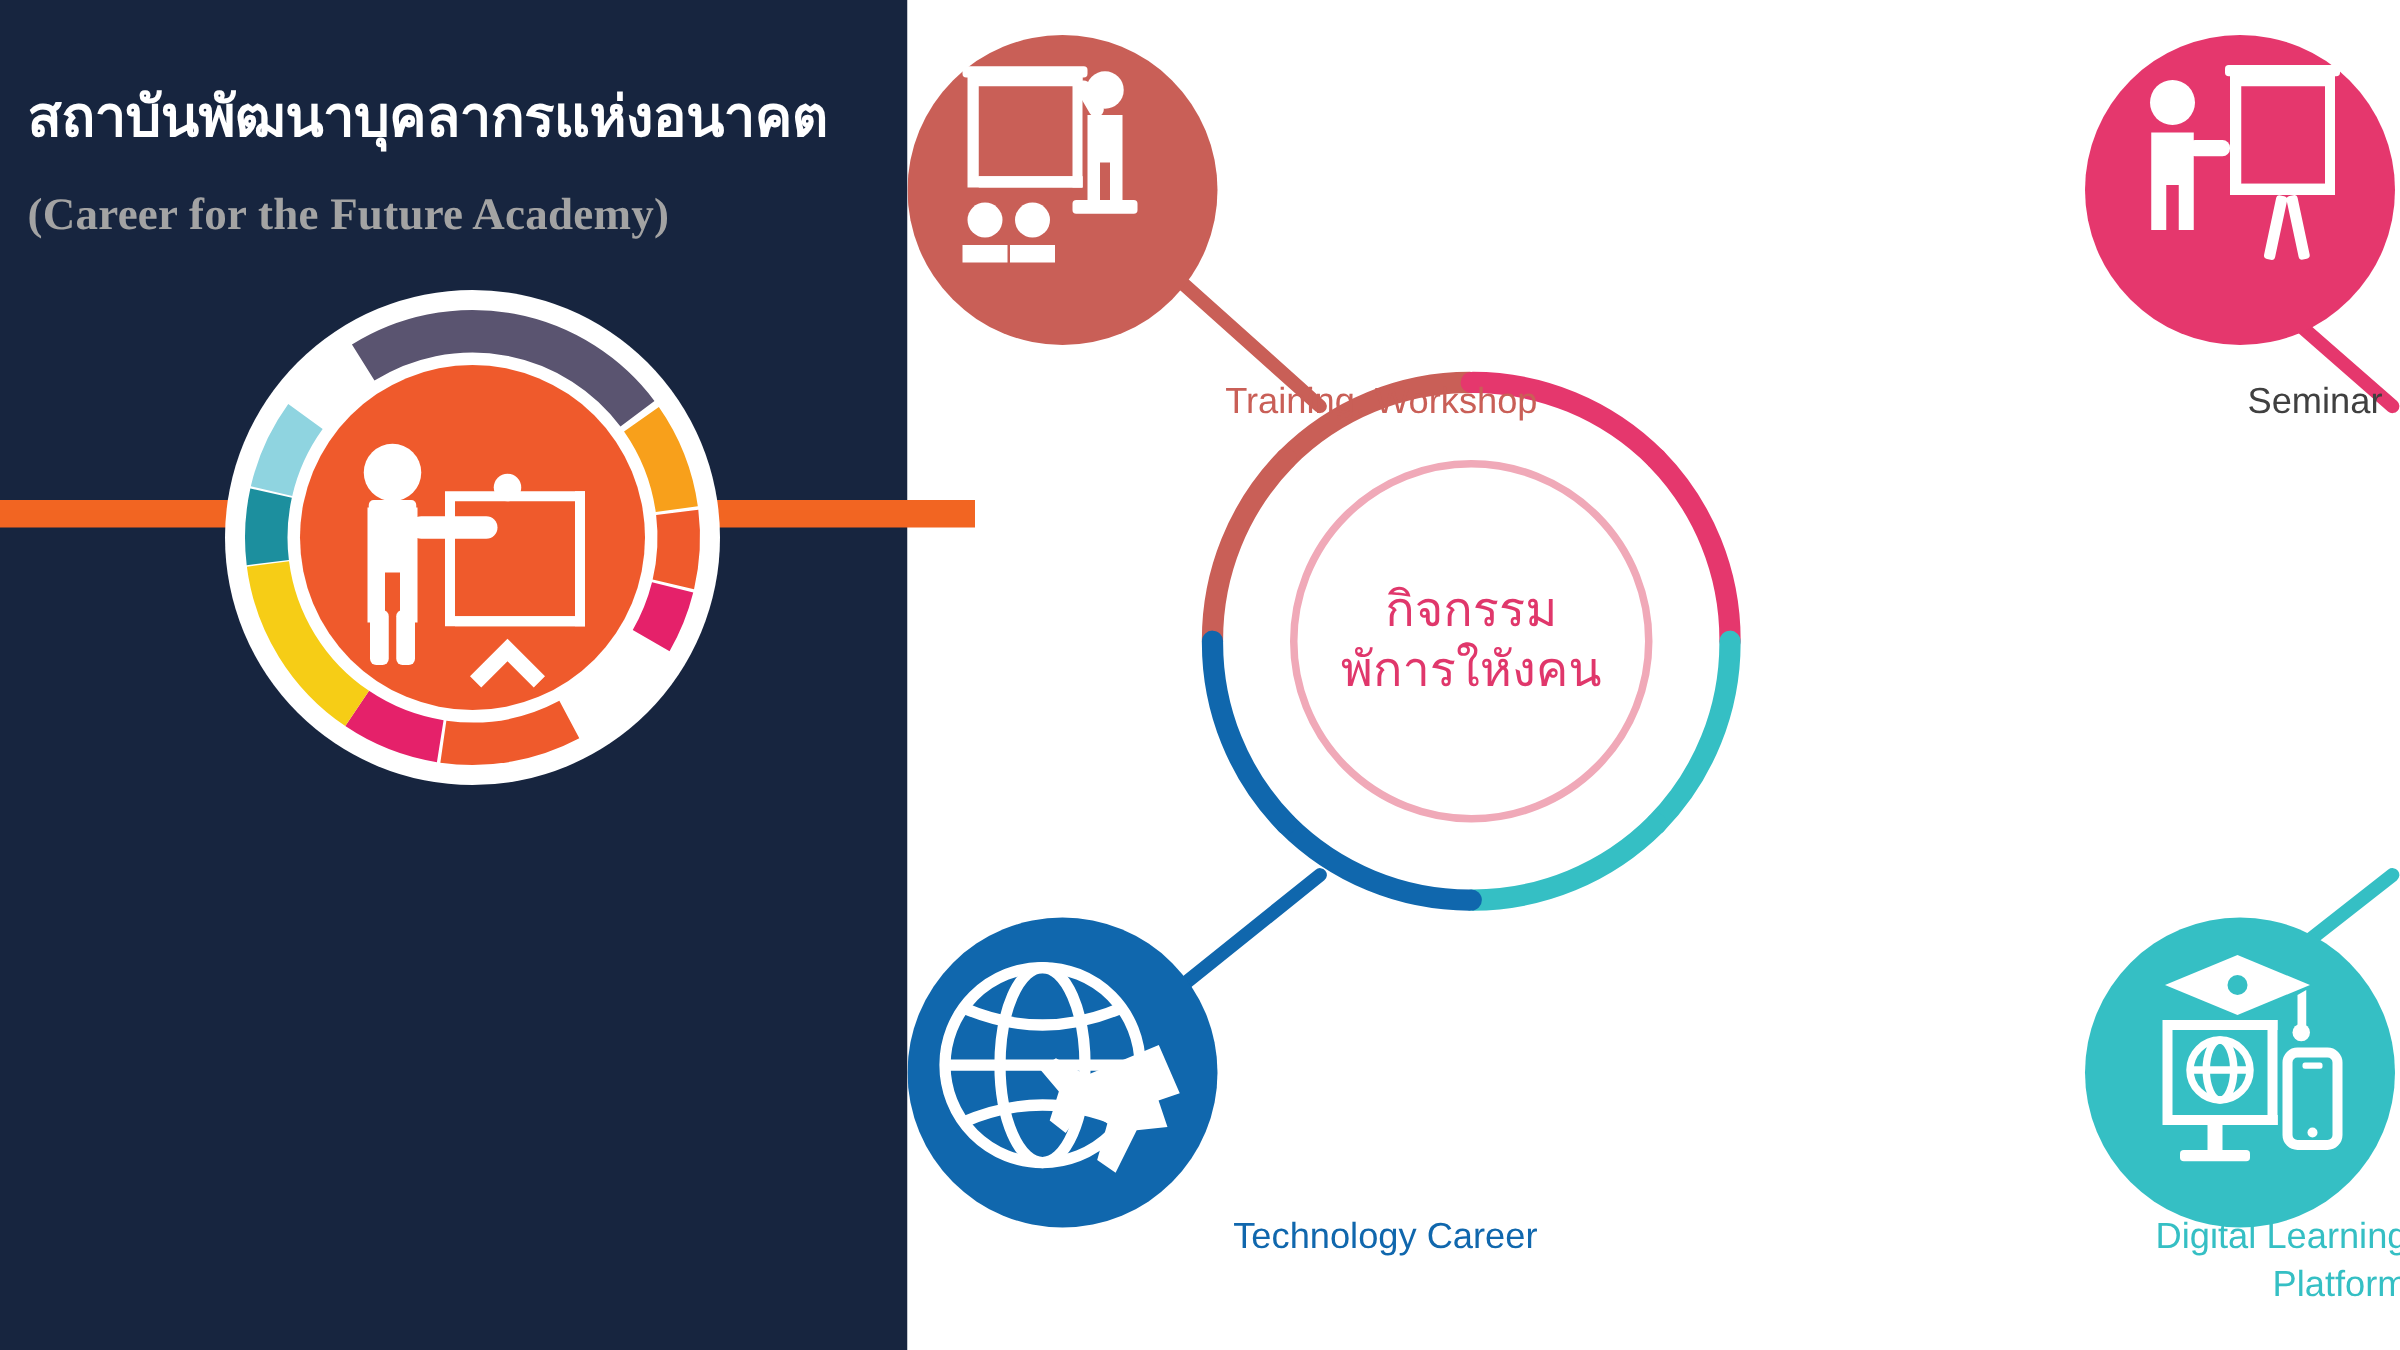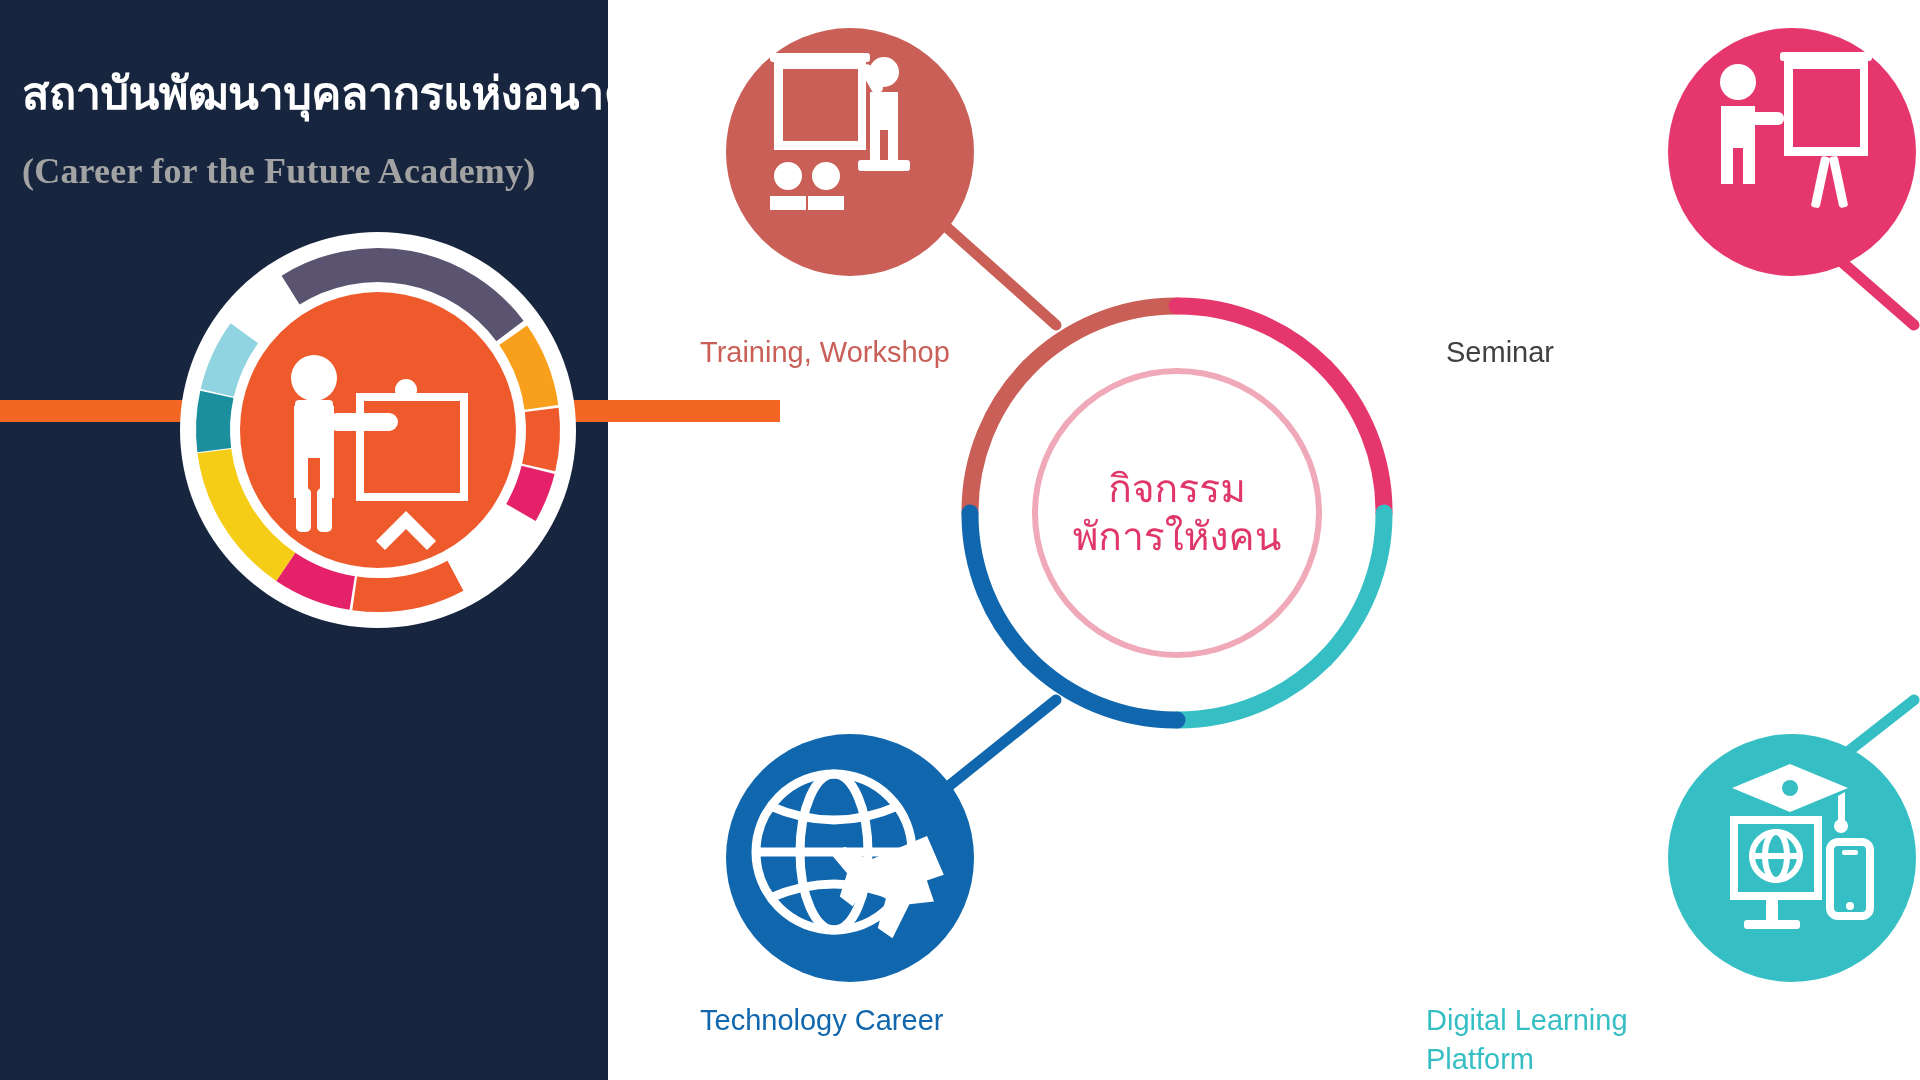--- a/index.html
+++ b/index.html
@@ -6,21 +6,21 @@
   html,body { width:1920px; height:1080px; overflow:hidden; }
   body {
     font-family:"Liberation Sans", sans-serif;
     background:#ffffff;
     position:relative;
   }
 
   
   #left-panel{
     position:absolute; left:0; top:0;
-    width:608px; height:1080px;
+    width:726px; height:1080px;
     background:#17253f;
   }
   #panel-title{
     position:absolute; left:22px; top:70px;
     width:690px;
     color:#ffffff;
     font-family:"DejaVu Sans", sans-serif;
     font-size:45px;
     font-weight:bold;
     letter-spacing:-0.5px;
@@ -75,24 +75,23 @@
     text-align:center;
     pointer-events:none;
   }
   #center-text div{ white-space:nowrap; }
 
   
   .node-label{
     position:absolute;
     font-family:"Liberation Sans", sans-serif;
     font-size:29px;
-    text-align:left;
+    text-align:right;
     line-height:1.35;
     white-space:pre-line;
-    margin-top:31px;
   }
   #label-training{ left:-26px; top:302px; width:530px; color:#c95f57; }
   #label-seminar { left:720px;  top:302px; width:460px; color:#404040; }
   #label-trips   { left:-26px; top:970px; width:530px; color:#1067ad; }
   #label-digital { left:700px;  top:970px; width:500px; color:#35bfc4; }
 </style>
 </head>
 <body>
 
 <div id="left-panel">

